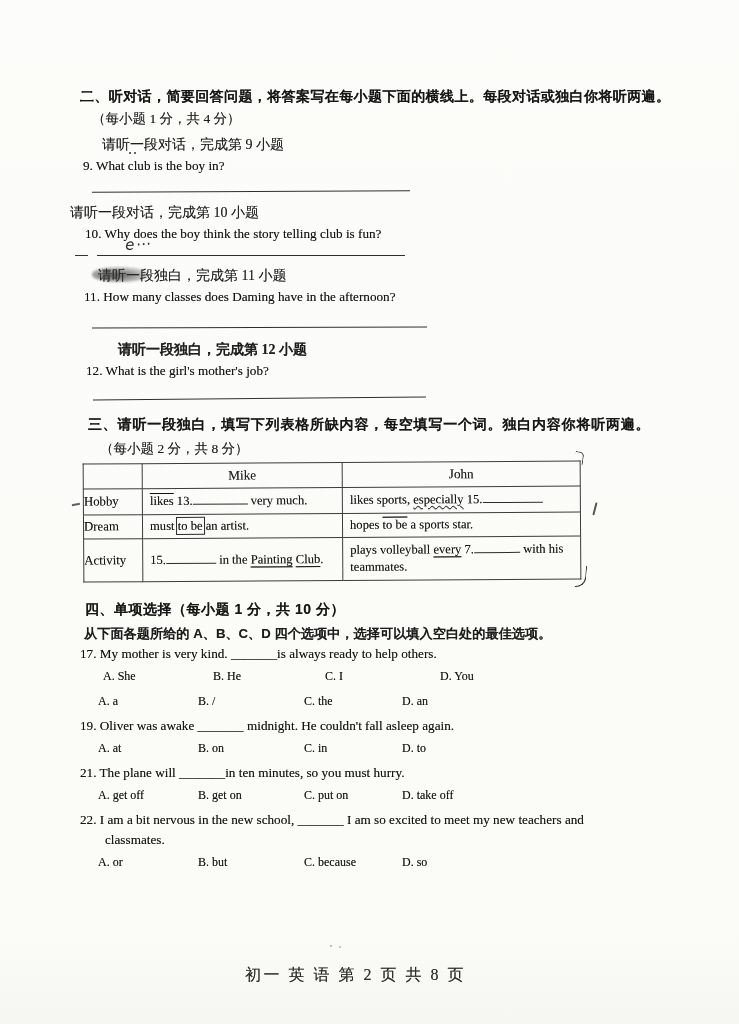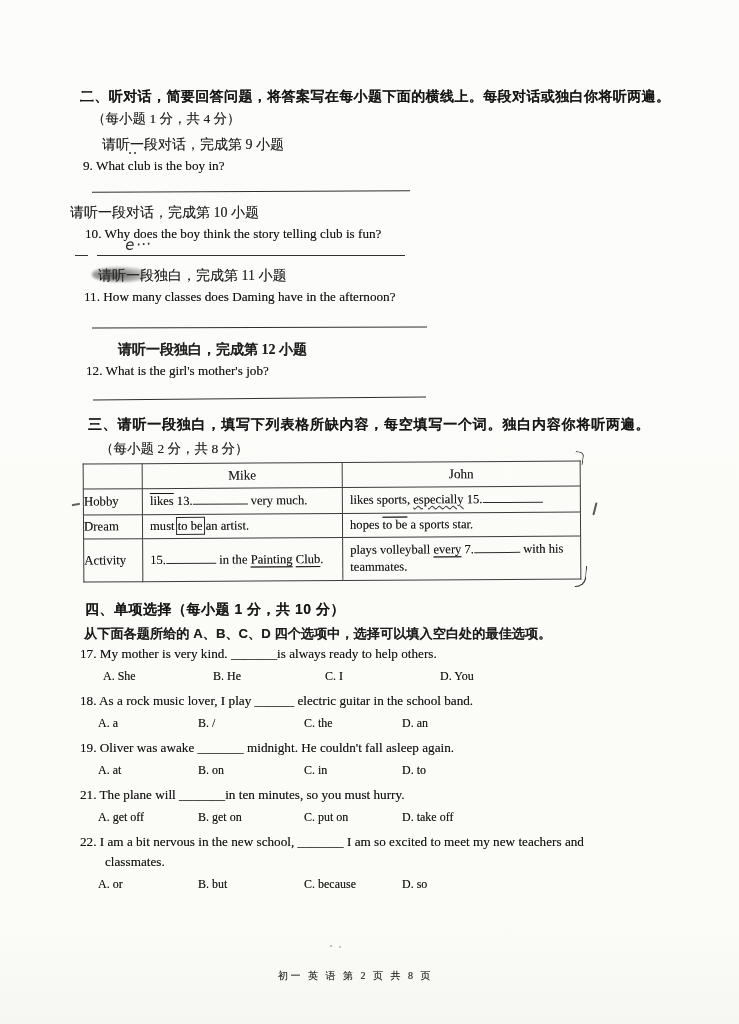--- a/index.html
+++ b/index.html
@@ -97,21 +97,21 @@
   .mcq { margin:0 0 5px 80px; }
   .mcq .stem { font-size:13.2px; line-height:20px; padding-left:25px; text-indent:-25px;
                white-space:pre-line; margin-bottom:2px; }
   .mcq .opts { display:grid; grid-template-columns:100px 106px 98px auto; margin-left:18px;
                font-size:12px; line-height:20px; }
   .mcq:nth-child(1) .opts { grid-template-columns:110px 112px 115px auto; margin-left:23px; }
   .mcq:nth-child(6) .opts { grid-template-columns:90px 99px 91px auto; margin-left:16px; }
 
   
   #footer { position:absolute; top:965px; left:0; width:739px; text-align:center; }
-  #footer .ft { display:inline-block; transform:translateX(-14px); font-size:10px;
+  #footer .ft { display:inline-block; transform:translateX(-14px); font-size:16px;
                 letter-spacing:2.5px; color:#2b2b2b; font-family:"Liberation Serif",serif;
                 text-shadow:0 0 .4px rgba(20,20,20,.5); }
   .specks { position:absolute; top:-20px; left:330px; width:2px; height:2px; background:#777;
             border-radius:50%; box-shadow:9px 1px 0 #888; opacity:.6; }
 </style>
 </head>
 <body>
 
 <div class="page">
 
@@ -193,21 +193,20 @@
         <div class="mcq">
           <div class="stem en">17. My mother is very kind. _______is always ready to help others.</div>
           <div class="opts en">
             <span>A. She</span>
             <span>B. He</span>
             <span>C. I</span>
             <span>D. You</span>
           </div>
         </div>
         <div class="mcq">
-          <div class="stem en">18. As a rock music lover, I play ______ electric guitar in the school band.</div>
           <div class="opts en">
             <span>A. a</span>
             <span>B. /</span>
             <span>C. the</span>
             <span>D. an</span>
           </div>
         </div>
         <div class="mcq">
           <div class="stem en">19. Oliver was awake _______ midnight. He couldn't fall asleep again.</div>
           <div class="opts en">

